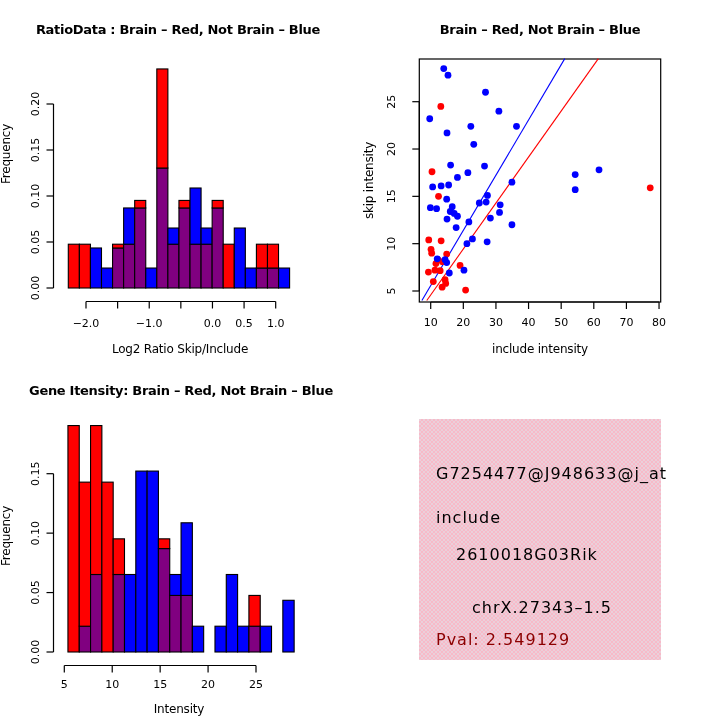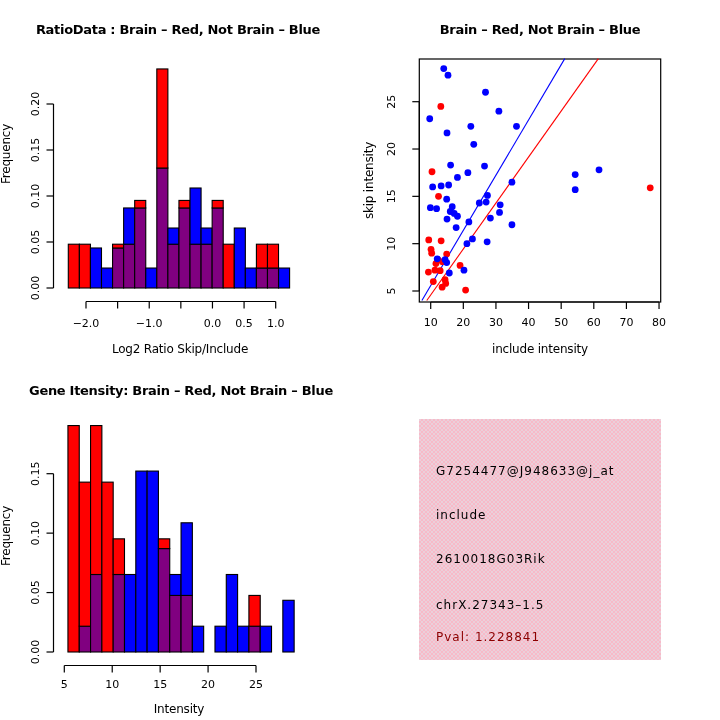--- a/index.html
+++ b/index.html
@@ -1,25 +1,25 @@
 <!DOCTYPE html>
 <html><head>
 <meta charset="utf-8">
 <style>
   html,body{margin:0;padding:0;background:#888;}
   .canvas{position:relative;width:720px;height:720px;background:#FFFFFF;overflow:hidden;
           font-family:"DejaVu Sans",sans-serif;}
   #plot-svg{position:absolute;left:0;top:0;}
   .info-box{position:absolute;left:419px;top:419px;width:242px;height:241px;
             background:conic-gradient(#F7BAC8 25%,#EBCFDA 0 50%,#F7BAC8 0 75%,#EBCFDA 0) 0 0/4px 4px;}
-  .info-line{position:absolute;left:17px;font-size:12px;letter-spacing:1px;color:#000;white-space:nowrap;text-align:right;}
+  .info-line{position:absolute;left:17px;font-size:16px;letter-spacing:1px;color:#000;white-space:nowrap;text-align:right;}
   .info-line.l1{top:45px;}
   .info-line.l2{top:89px;}
-  .info-line.l3{top:133px;}
-  .info-line.l4{top:179px;}
+  .info-line.l3{top:126px;padding-left:20px;}
+  .info-line.l4{top:179px;margin-left:36px;}
   .info-line.l5{top:211px;}
 </style>
 </head>
 <body>
 
 <div class="canvas">
   <svg id="plot-svg" width="720" height="720" viewBox="0 0 720 720">
       <g>
         <rect x="68.29560000000001" y="244.208" width="11.065249999999999" height="43.792" fill="#FF0000" stroke="#000000" stroke-width="1.1"></rect>
         <rect x="79.36085" y="244.208" width="11.065249999999999" height="43.792" fill="#FF0000" stroke="#000000" stroke-width="1.1"></rect>
@@ -232,15 +232,15 @@
         <text x="179" y="713" font-size="12" font-weight="normal" text-anchor="middle" fill="#000000" letter-spacing="-0.2">Intensity</text>
         <text x="10" y="536" font-size="12" font-weight="normal" text-anchor="middle" fill="#000000" letter-spacing="-0.2" transform="rotate(-90 10 536)">Frequency</text>
       </g>
     </svg>
 
   <div class="info-box">
     <span class="info-line l1">G7254477@J948633@j_at</span>
     <span class="info-line l2">include</span>
     <span class="info-line l3">2610018G03Rik</span>
     <span class="info-line l4">chrX.27343–1.5</span>
-    <span class="info-line l5" style="color: rgb(139, 0, 0);">Pval: 1.228841</span>
+    <span class="info-line l5" style="color: rgb(139, 0, 0);">Pval: 2.549129</span>
   </div>
 </div>
 
 </body></html>

